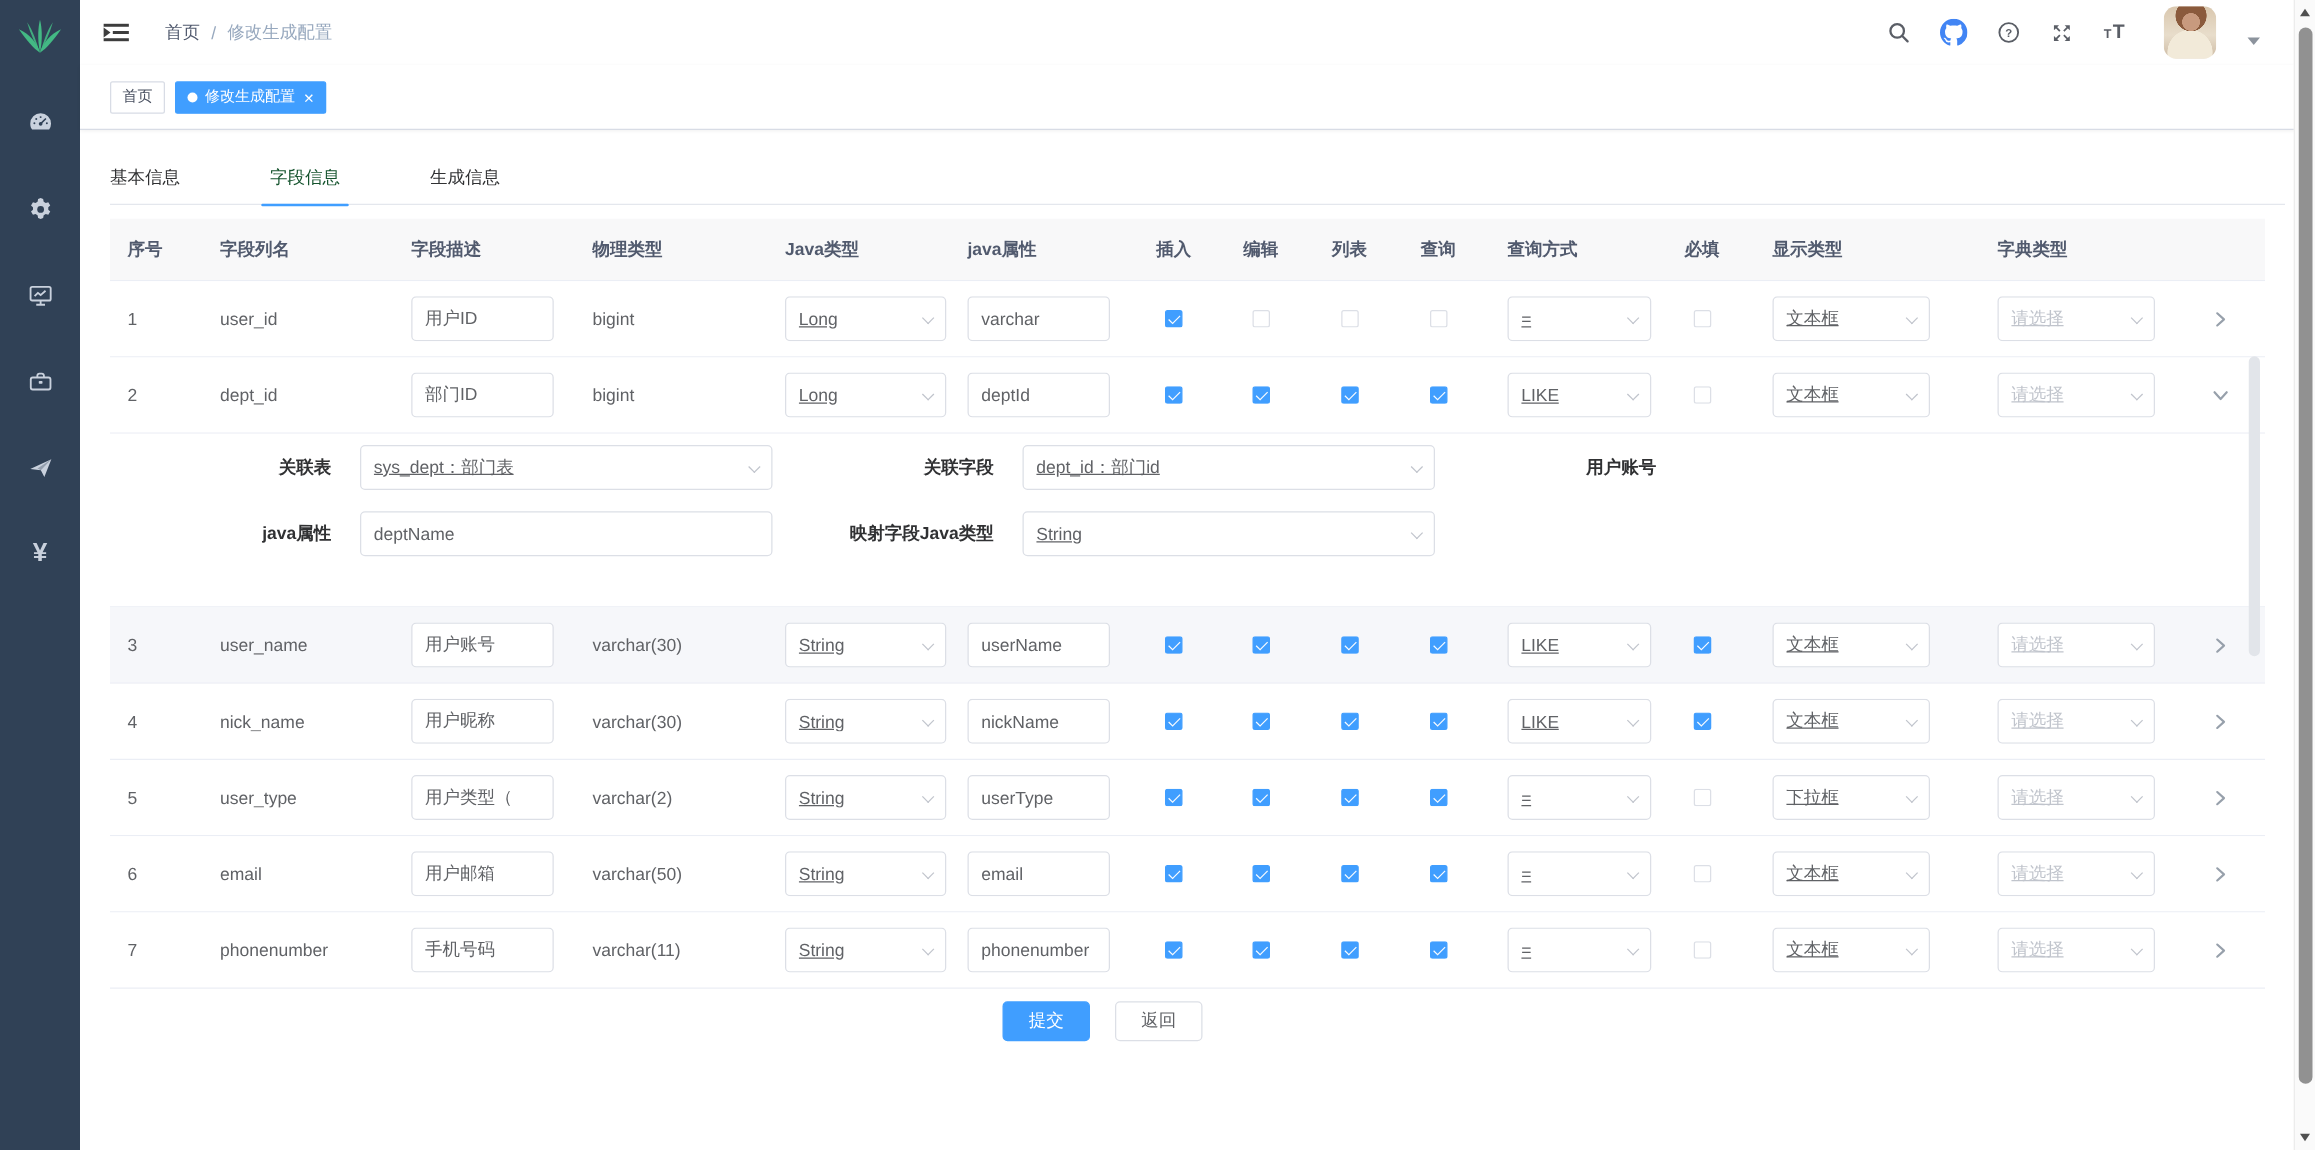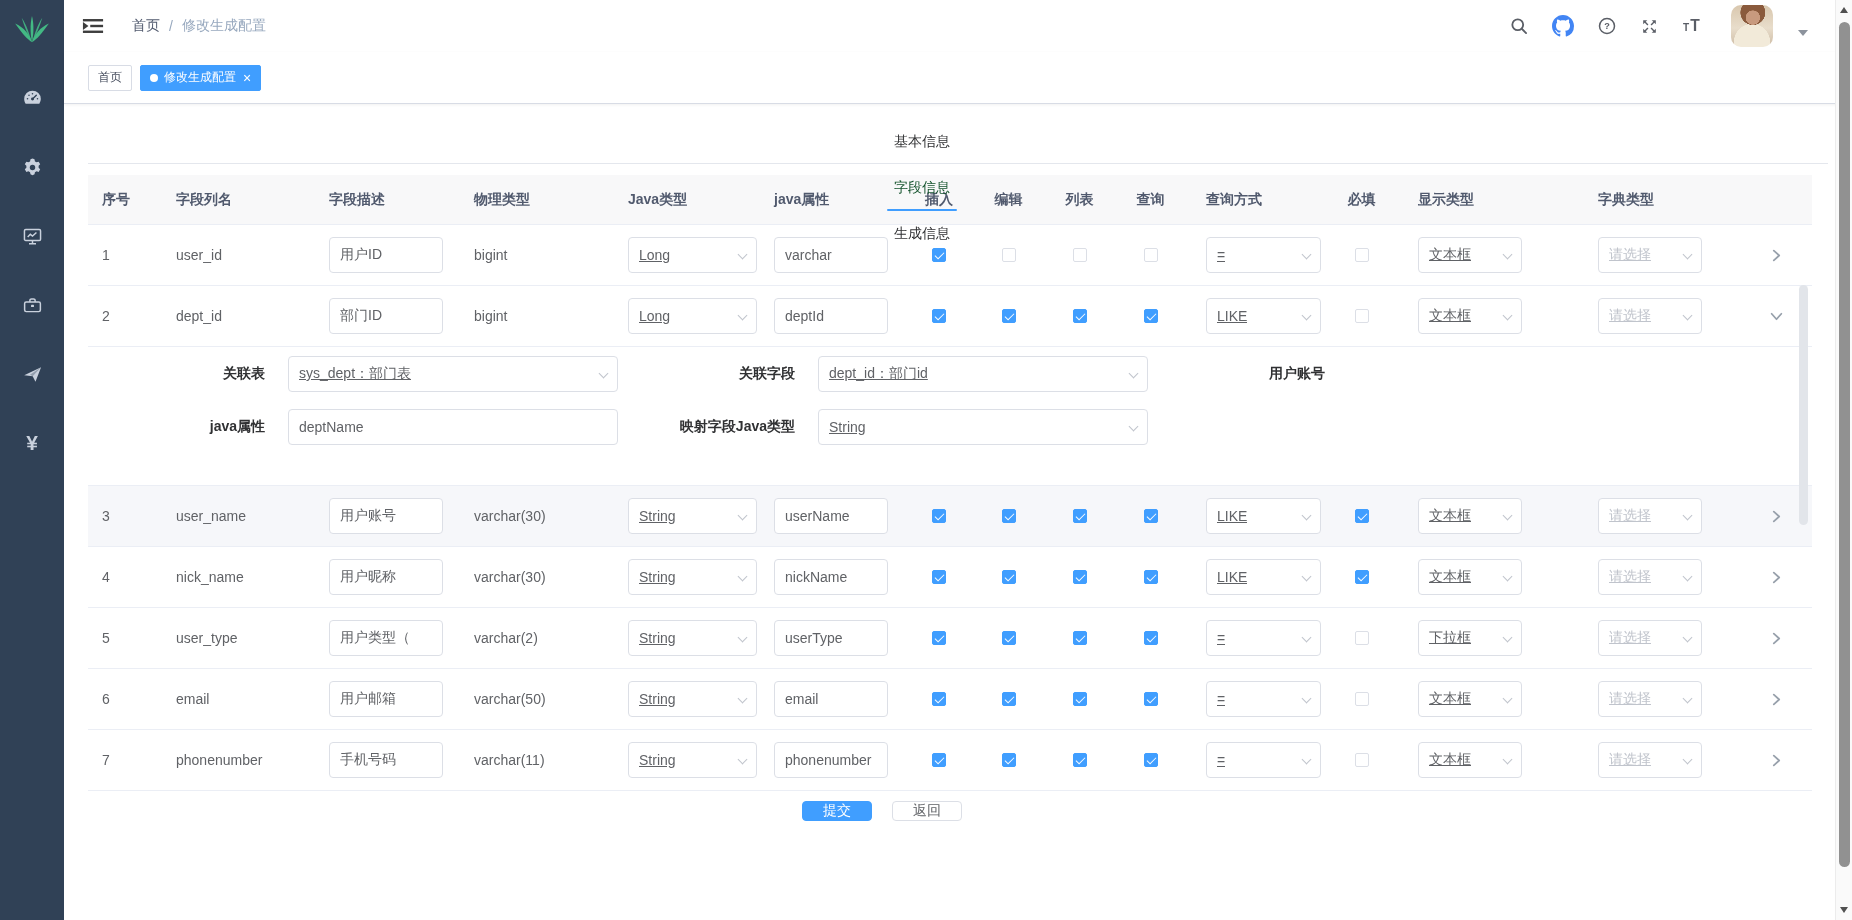--- a/index.html
+++ b/index.html
@@ -39,21 +39,21 @@
   .caret { width:0; height:0; border-left:5px solid transparent; border-right:5px solid transparent; border-top:6px solid #8c939d; margin-left:2px; margin-top:14px; cursor:pointer; }
 
   .tagsbar { height:52px; border-bottom:1px solid #d8dce5; box-shadow:0 1px 3px rgba(0,0,0,.06); display:flex; align-items:center; padding:0 24px; gap:8px; background:#fff; }
   .tag { height:26px; display:inline-flex; align-items:center; padding:0 9px; border:1px solid #d8dce5; background:#fff; color:#495060; font-size:12px; cursor:pointer; border-radius:2px; }
   .tag.active { background:#409eff; border-color:#409eff; color:#fff; }
   .tag .dot { width:8px; height:8px; border-radius:50%; background:#fff; margin-right:6px; }
   .tag .close { margin-left:7px; font-size:14px; line-height:1; cursor:pointer; }
 
   .content { padding:0 24px; position:relative; }
 
-  .tabs { display:flex; margin-top:14px; height:46px; align-items:center; border-bottom:1px solid #e4e7ed;flex-direction:column; }
+  .tabs { display:flex; margin-top:14px; height:46px; align-items:center; border-bottom:1px solid #e4e7ed; }
   .tab { font-size:14px; color:#303133; margin-right:72px; position:relative; height:46px; line-height:46px; cursor:pointer; }
   .tab.active { color:#14532d; }
   .tab.active::after { content:''; position:absolute; left:-7px; right:-7px; bottom:-1px; height:2px; background:#409eff; border-radius:1px; }
 
   .toggle-row { margin-top:25px; height:36px; display:flex; align-items:center; }
   .tg-off { color:#303133; }
   .switch { width:40px; height:20px; border-radius:10px; background:#409eff; position:relative; margin:0 14px 0 12px; cursor:pointer; flex-shrink:0; }
   .switch::after { content:''; position:absolute; right:2px; top:2px; width:16px; height:16px; border-radius:50%; background:#fff; }
   .tg-on { color:#409eff; }
 
@@ -68,40 +68,40 @@
   .thead > :nth-child(11), .trow > :nth-child(11) { padding-left:20px; }
   .thead > :nth-child(13), .trow > :nth-child(13),
   .thead > :nth-child(14), .trow > :nth-child(14) { padding-left:28px; }
 
   .inp { width:114px; height:36px; border:1px solid #dcdfe6; border-radius:4px; background:#fff; display:flex; align-items:center; padding:0 10px; color:#606266; overflow:hidden; white-space:nowrap; cursor:text; }
   .sel { position:relative; width:129px; height:36px; border:1px solid #dcdfe6; border-radius:4px; background:#fff; display:flex; align-items:center; padding:0 24px 0 10px; color:#606266; cursor:pointer; }
   .sel .sel-text { overflow:hidden; white-space:nowrap;text-decoration:underline; }
   .sel .arrow { position:absolute; right:10px; top:13px; width:7px; height:7px; border-right:1.4px solid #c0c4cc; border-bottom:1.4px solid #c0c4cc; transform:rotate(45deg); }
   .sel .ph { color:#c0c4cc; }
   .c-query .sel { width:115px; }
-  .c-display .sel, .c-dict .sel { width:104px; }
+  .c-display .sel, .c-dict .sel { width:126px; }
 
   .ckbx { width:14px; height:14px; border-radius:2px; border:1px solid #dcdfe6; background:#fff; position:relative; display:inline-block; cursor:pointer; }
   .ckbx.checked { background:#409eff; border-color:#409eff; }
   .ckbx.checked::after { content:''; position:absolute; left:4px; top:1px; width:4px; height:8px; border:solid rgba(255,255,255,.95); border-width:0 1.6px 1.6px 0; transform:rotate(45deg); }
 
   .chev { cursor:pointer; }
   .chev.down { transform:rotate(90deg); }
 
   
   .expanded { height:139px; border-bottom:1px solid #ebeef5; padding-top:9px; background:#fff; }
   .form-row { display:flex; align-items:center; height:36px; }
   .form-row + .form-row { margin-top:17px; }
   .flabel { width:177px; text-align:right; font-weight:bold; color:#303133; flex-shrink:0; white-space:nowrap; overflow:hidden; }
   .ffield { margin-left:12px;padding-left:11px; }
   .inp.big, .sel.big { width:330px; }
 
   
   .footer-btns { display:flex; justify-content:center; margin-top:10px; width:1724px; transform:translateX(-68px); }
-  .btn { height:20px; padding:0 20px; border-radius:4px; border:1px solid #dcdfe6; background:#fff; color:#606266; font-size:14px; margin:0 10px; cursor:pointer; font-family:inherit; }
+  .btn { height:32px; padding:0 20px; border-radius:4px; border:1px solid #dcdfe6; background:#fff; color:#606266; font-size:14px; margin:0 10px; cursor:pointer; font-family:inherit; }
   .btn.primary { background:#409eff; border-color:#409eff; color:#fff; }
 
   
   .inner-scroll { position:absolute; left:1799px; top:285px; width:9px; height:240px; background:#e2e5ea; border-radius:5px; }
   .win-scroll { position:absolute; right:0; top:0; width:17px; height:920px; background:#fafafa; border-left:1px solid #ececec; }
   .win-thumb { position:absolute; left:3px; top:22px; width:11px; height:845px; background:#919191; border-radius:6px; cursor:pointer; }
   .win-up { position:absolute; top:7px; left:4px; width:0; height:0; border-left:4.5px solid transparent; border-right:4.5px solid transparent; border-bottom:6px solid #505050; }
   .win-down { position:absolute; bottom:7px; left:4px; width:0; height:0; border-left:4.5px solid transparent; border-right:4.5px solid transparent; border-top:6px solid #505050; }
 </style>
 </head>

